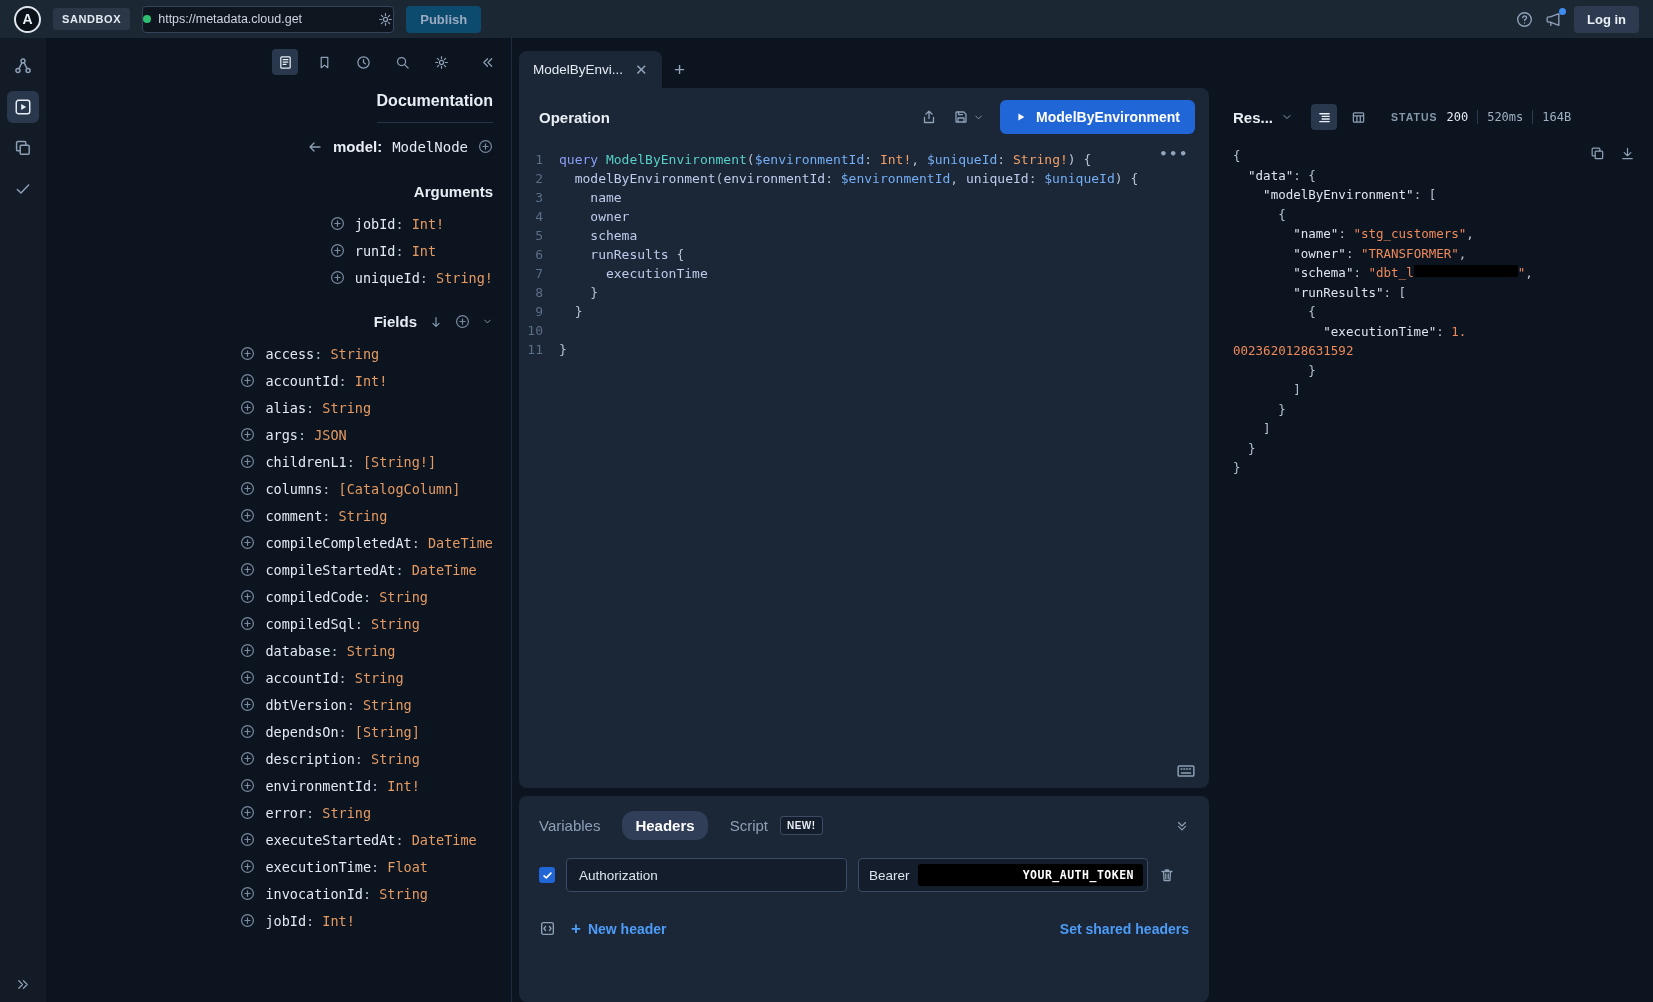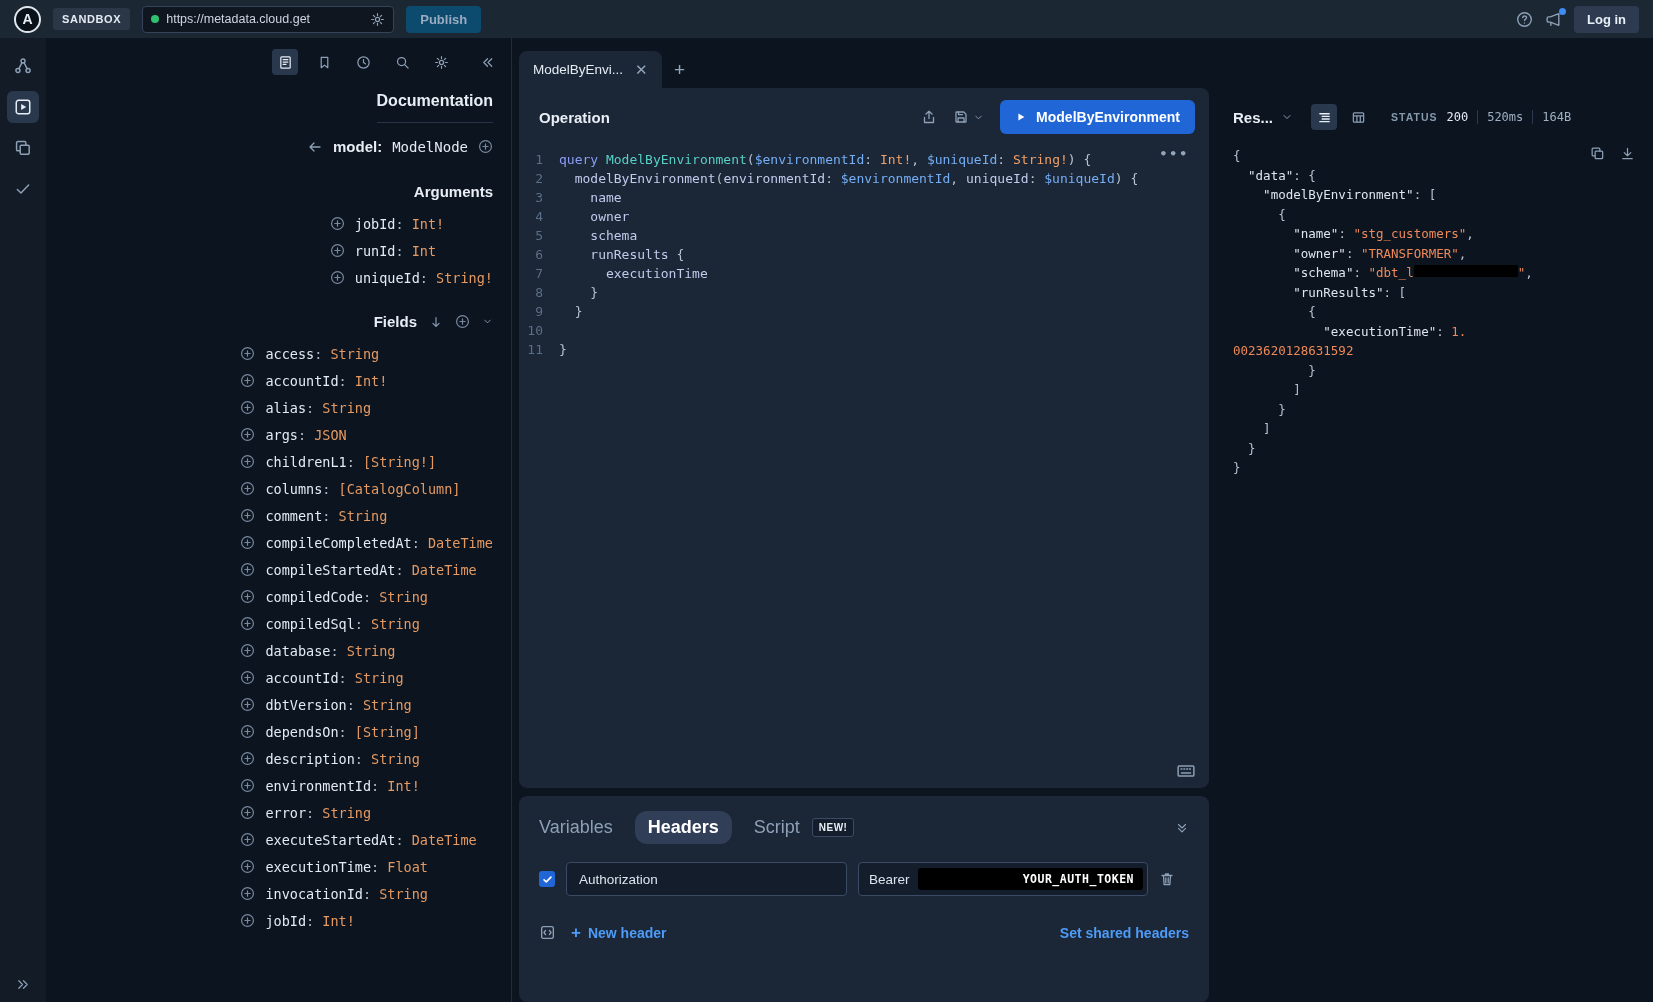--- a/index.html
+++ b/index.html
@@ -6,21 +6,21 @@
   html,body { width:1653px; height:1002px; }
   body { background:#0c141f; color:#dde5ef; font-family:"Liberation Sans",sans-serif; font-size:14px; overflow:hidden; }
   svg { display:block; }
   .icon { display:inline-flex; align-items:center; justify-content:center; color:#8da0b7; flex:none; }
   .icon svg { fill:none; stroke:currentColor; stroke-width:1.3; stroke-linecap:round; stroke-linejoin:round; }
 
   
   .topbar { height:38px; background:#1c2734; display:flex; align-items:center; gap:12px; padding:0 14px; }
   .logo { width:27px; height:27px; border-radius:50%; border:2.5px solid #dfe6ee; display:flex; align-items:center; justify-content:center; font-weight:bold; font-size:14px; color:#e8eef5; background:#0b1119; flex:none; }
   .sandbox-badge { background:#2b3646; border-radius:3px; padding:5px 9px; font-size:11px; font-weight:bold; letter-spacing:.6px; color:#e4ebf3; }
-  .url-box { width:252px; height:27px; background:#10161f; border:1px solid #36425a; border-radius:4px; display:flex; align-items:center; gap:7px; padding:0 8px; }
+  .url-box { width:252px; height:27px; background:#10161f; border:1px solid #36425a; border-radius:4px; display:flex; align-items:center; gap:7px; padding:0 0; }
   .url-dot { width:8px; height:8px; border-radius:50%; background:#2fbf71; flex:none; }
   .url-text { font-size:12.5px; color:#ccd6e3; white-space:nowrap; overflow:hidden; flex:1; }
   .btn-publish { height:27px; background:#0c4a6e; border:none; border-radius:4px; padding:0 14px; color:#9aabc1; font-size:13px; font-weight:600; font-family:inherit; }
   .topbar-spacer { flex:1; }
   .megaphone-wrap { position:relative; }
   .notif-dot { position:absolute; top:-3px; right:-4px; width:7px; height:7px; border-radius:50%; background:#3f8cf2; }
   .btn-login { height:27px; background:#2d3a50; border:none; border-radius:4px; padding:0 13px; color:#e9eff6; font-size:13px; font-weight:600; font-family:inherit; }
 
   .app-body { display:flex; height:calc(100% - 38px); }
 
@@ -79,21 +79,21 @@
   .tk-attr { color:#bfcbec; }
   .tk-plain { color:#c6d0dc; }
   .tk-key { color:#dde5ef; }
   .tk-str { color:#ee8a5a; }
   .tk-num { color:#ee8a5a; }
   .tk-redact { display:inline-block; width:104px; height:12px; background:#000; border-radius:1px; vertical-align:baseline; }
 
   
   .req-card { background:#1b2636; border-radius:8px; margin-top:8px; flex:1; padding:15px 20px; position:relative; overflow:hidden; }
   .req-tabs { display:flex; align-items:center; gap:22px; }
-  .req-tab { font-size:18px; color:#8da0b7; display:flex; align-items:center; }
+  .req-tab { font-size:15px; color:#8da0b7; display:flex; align-items:center; }
   .req-tab.active { background:#303e57; color:#fff; border-radius:12px; padding:6px 13px; font-weight:600; }
   .new-badge { font-size:10px; font-weight:bold; letter-spacing:.5px; color:#e9eef5; background:#141d2b; border:1px solid #3c4b64; border-radius:3px; padding:3px 6px; margin-left:-10px; }
   .req-collapse { margin-left:auto; }
   .header-row { display:flex; align-items:center; gap:11px; margin-top:18px; }
   .checkbox { width:16px; height:16px; border-radius:3px; background:#2066d6; display:flex; align-items:center; justify-content:center; flex:none; }
   .key-input { width:281px; height:34px; background:#141d2b; border:1px solid #3b4b66; border-radius:4px; color:#dbe4ee; font-size:13.5px; padding:0 12px; font-family:inherit; outline:none; }
   .value-box { width:290px; height:34px; background:#141d2b; border:1px solid #3b4b66; border-radius:4px; display:flex; align-items:center; padding:0 4px 0 10px; gap:8px; }
   .value-prefix { font-size:13.5px; color:#dbe4ee; flex:none; }
   .token-pill { flex:1; background:#000; border-radius:3px; padding:4px 9px; color:#fff; font-family:"DejaVu Sans Mono",monospace; font-size:11.5px; font-weight:bold; letter-spacing:.5px;text-align:right; }
   .req-footer { display:flex; align-items:center; gap:15px; margin-top:28px; }

